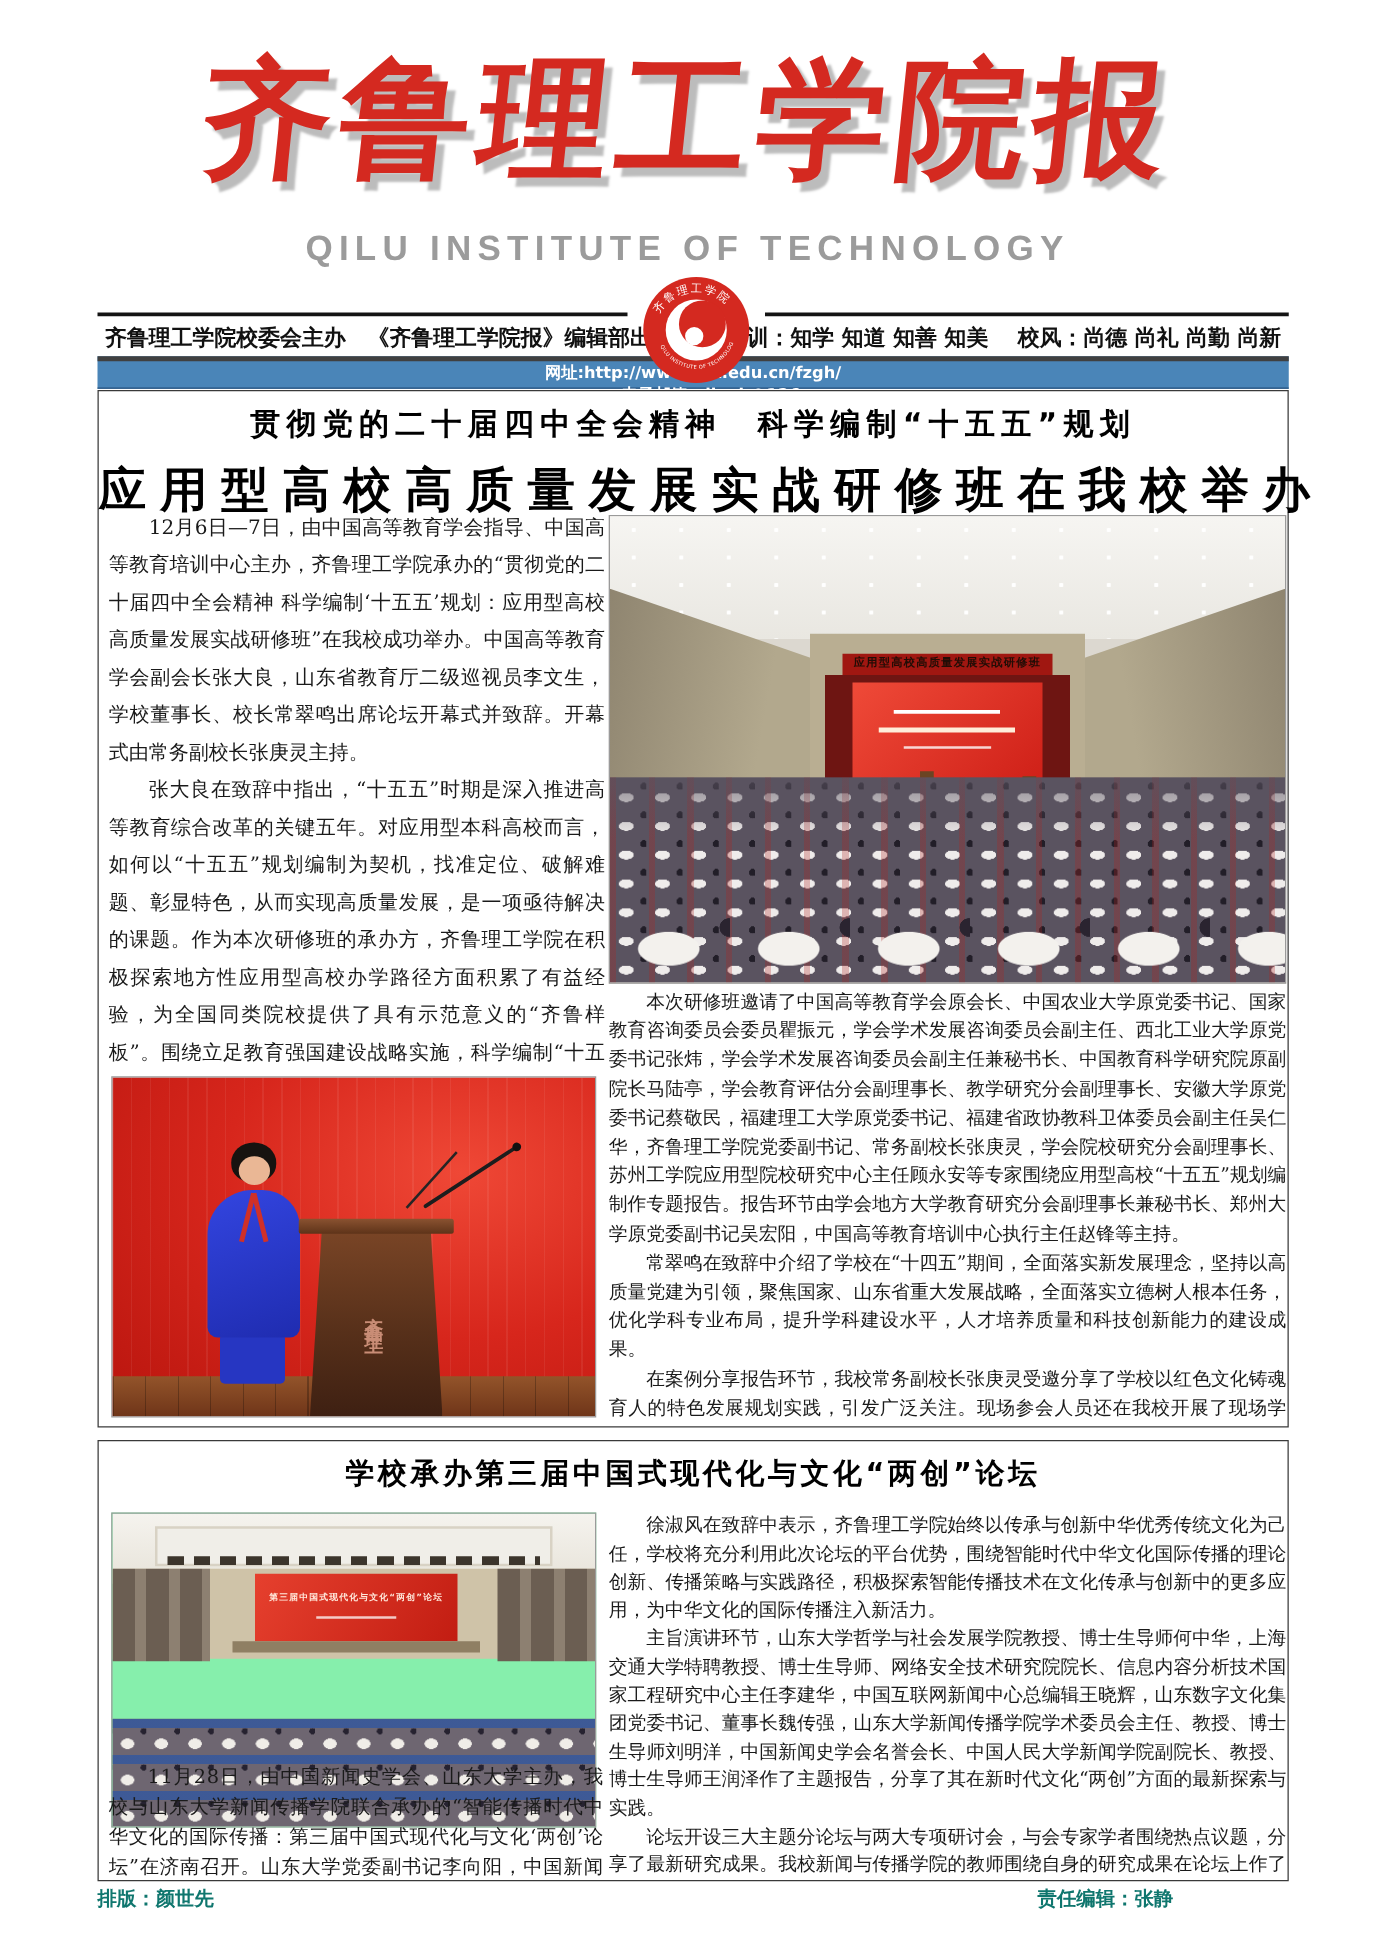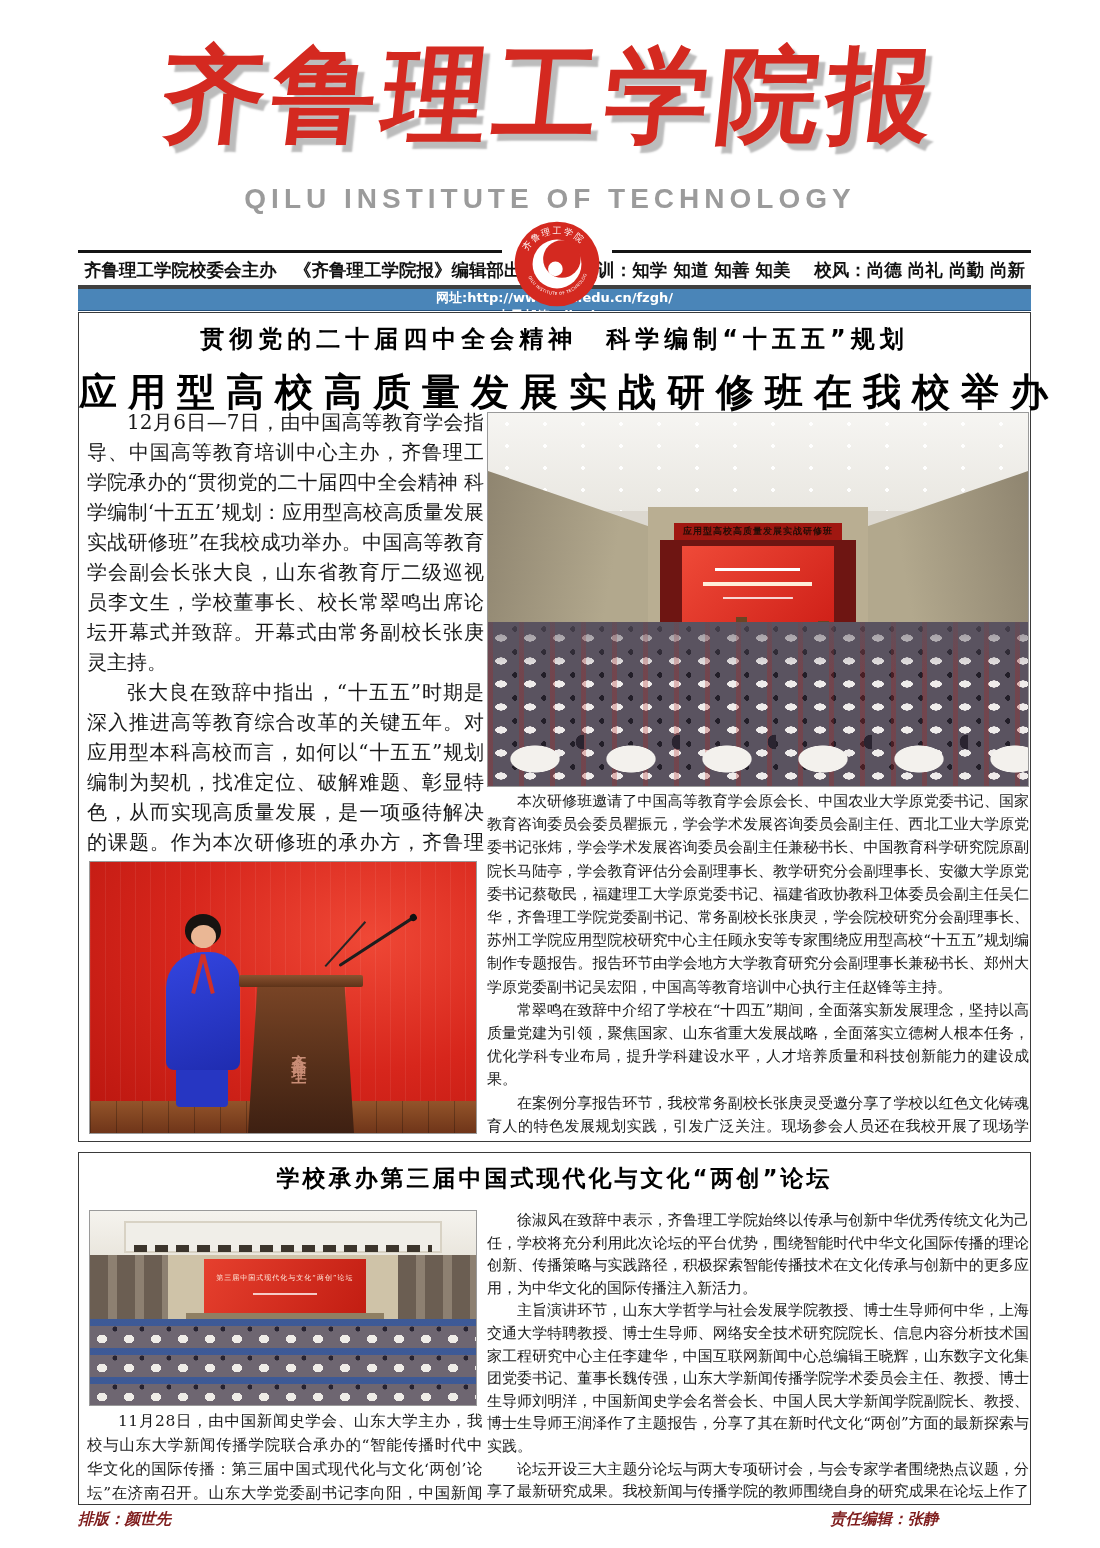--- a/index.html
+++ b/index.html
@@ -33,21 +33,21 @@
   
   .box{position:absolute;left:78px;width:953px;border:1.5px solid #3a3a3a;box-sizing:border-box;background:#fff;}
   .box1{top:312px;height:830px;}
   .box2{top:1152px;height:353px;}
   .hl{position:absolute;left:0;right:0;text-align:center;font-weight:bold;color:#000;
     font-family:"DejaVu Sans","Liberation Sans",sans-serif;white-space:nowrap;}
   .hl1{top:10px;font-size:24px;letter-spacing:5px;}
   .hl2{top:54px;font-size:38px;letter-spacing:11px;}
   .hl3{top:10px;font-size:23px;letter-spacing:3px;}
   .a1-left{position:absolute;left:8px;top:94px;width:397px;height:452px;overflow:hidden;
-    font-size:20px;line-height:30px;text-align:justify;}
+    font-size:16px;line-height:30px;text-align:justify;}
   .a1-left p,.a1-right p,.a2-right p,.a2-caption p{margin:0;text-indent:2em;}
   .a1-right{position:absolute;left:408px;top:477px;width:542px;height:348px;overflow:hidden;
     font-size:15px;line-height:23.2px;text-align:justify;}
   .a2-right{position:absolute;left:408px;top:56px;width:542px;height:292px;overflow:hidden;
     font-size:15px;line-height:22.6px;text-align:justify;}
   .a2-caption{position:absolute;left:8px;top:256px;width:396px;height:92px;overflow:hidden;
     font-size:15.5px;line-height:24px;letter-spacing:.5px;text-align:justify;}
   
   .photo{position:absolute;overflow:hidden;border:1px solid #9a9a9a;box-sizing:border-box;padding-left:24px;}
   
@@ -110,21 +110,21 @@
     background:linear-gradient(#8a5230,#5e3319);}
   .pp-podium-text{position:absolute;left:196px;bottom:18px;height:124px;width:22px;
     writing-mode:vertical-rl;text-orientation:upright;color:#c98d76;font-size:15px;font-weight:bold;
     letter-spacing:6px;text-align:center;font-family:"DejaVu Serif",serif;}
   .pp-mic{position:absolute;left:250px;bottom:166px;width:88px;height:3px;background:#1d1d1d;
     transform:rotate(-33deg);transform-origin:left bottom;border-radius:2px;}
   .pp-mic::after{content:"";position:absolute;right:-4px;top:-2px;width:7px;height:7px;background:#111;border-radius:50%;}
   .pp-mic2{position:absolute;left:236px;bottom:166px;width:60px;height:2px;background:#252525;
     transform:rotate(-48deg);transform-origin:left bottom;}
   
-  .pc{left:10px;top:57px;width:388px;height:196px;background:#404040;}
+  .pc{left:10px;top:57px;width:388px;height:252px;background:#86efac;font-weight:bold;}
   .pc-ceiling{position:absolute;left:0;top:0;right:0;height:56px;background:linear-gradient(#f5f3ee,#e7e3d9);}
   .pc-ceiling::after{content:"";position:absolute;left:34px;right:34px;top:10px;bottom:14px;
     border:2px solid #d8d2c4;background:#f0eee8;}
   .pc-truss{position:absolute;left:44px;right:44px;top:34px;height:7px;
     background:repeating-linear-gradient(90deg,#3c352c 0 13px,rgba(0,0,0,0) 13px 21px);}
   .pc-wall{position:absolute;left:0;top:44px;right:0;height:72px;background:#cfc3a8;}
   .pc-panel-l{position:absolute;left:0;top:44px;width:78px;height:74px;
     background:repeating-linear-gradient(90deg,#6b5e52 0 18px,#8d8071 18px 27px);}
   .pc-panel-r{position:absolute;right:0;top:44px;width:78px;height:74px;
     background:repeating-linear-gradient(90deg,#6b5e52 0 18px,#8d8071 18px 27px);}
@@ -135,21 +135,21 @@
   .pc-screen::after{content:"";position:absolute;left:30%;right:30%;top:34px;height:2px;background:rgba(255,255,255,.75);}
   .pc-stage{position:absolute;left:96px;top:102px;width:198px;height:9px;background:#8f7f63;}
   .pc-crowd{position:absolute;left:0;right:0;bottom:0;height:86px;background-color:#6e6671;
     background-image:
       repeating-linear-gradient(180deg,rgba(59,89,152,.95) 0 7px,rgba(0,0,0,0) 7px 29px),
       radial-gradient(ellipse 9px 7px at 12px 20px,#f0ede8 58%,rgba(240,237,232,0) 61%),
       radial-gradient(circle 4px at 25px 10px,#262230 62%,rgba(38,34,48,0) 65%);
     background-size:auto,27px 29px,27px 29px;}
   
   .pfooter{position:absolute;top:1509px;left:78px;width:953px;height:24px;
-    font-size:15.5px;font-weight:bold;color:#7f1d1d;font-family:"DejaVu Sans","Liberation Sans",sans-serif;font-style:italic;}
+    font-size:15.5px;font-weight:bold;color:#0f766e;font-family:"DejaVu Sans","Liberation Sans",sans-serif;}
   .pfooter .ed{position:absolute;left:752px;top:0;}
 </style>
 </head>
 <body>
 
 <div class="page">
 
   <div class="masthead-title">齐鲁理工学院报</div>
   <div class="masthead-sub">QILU INSTITUTE OF TECHNOLOGY</div>
 

